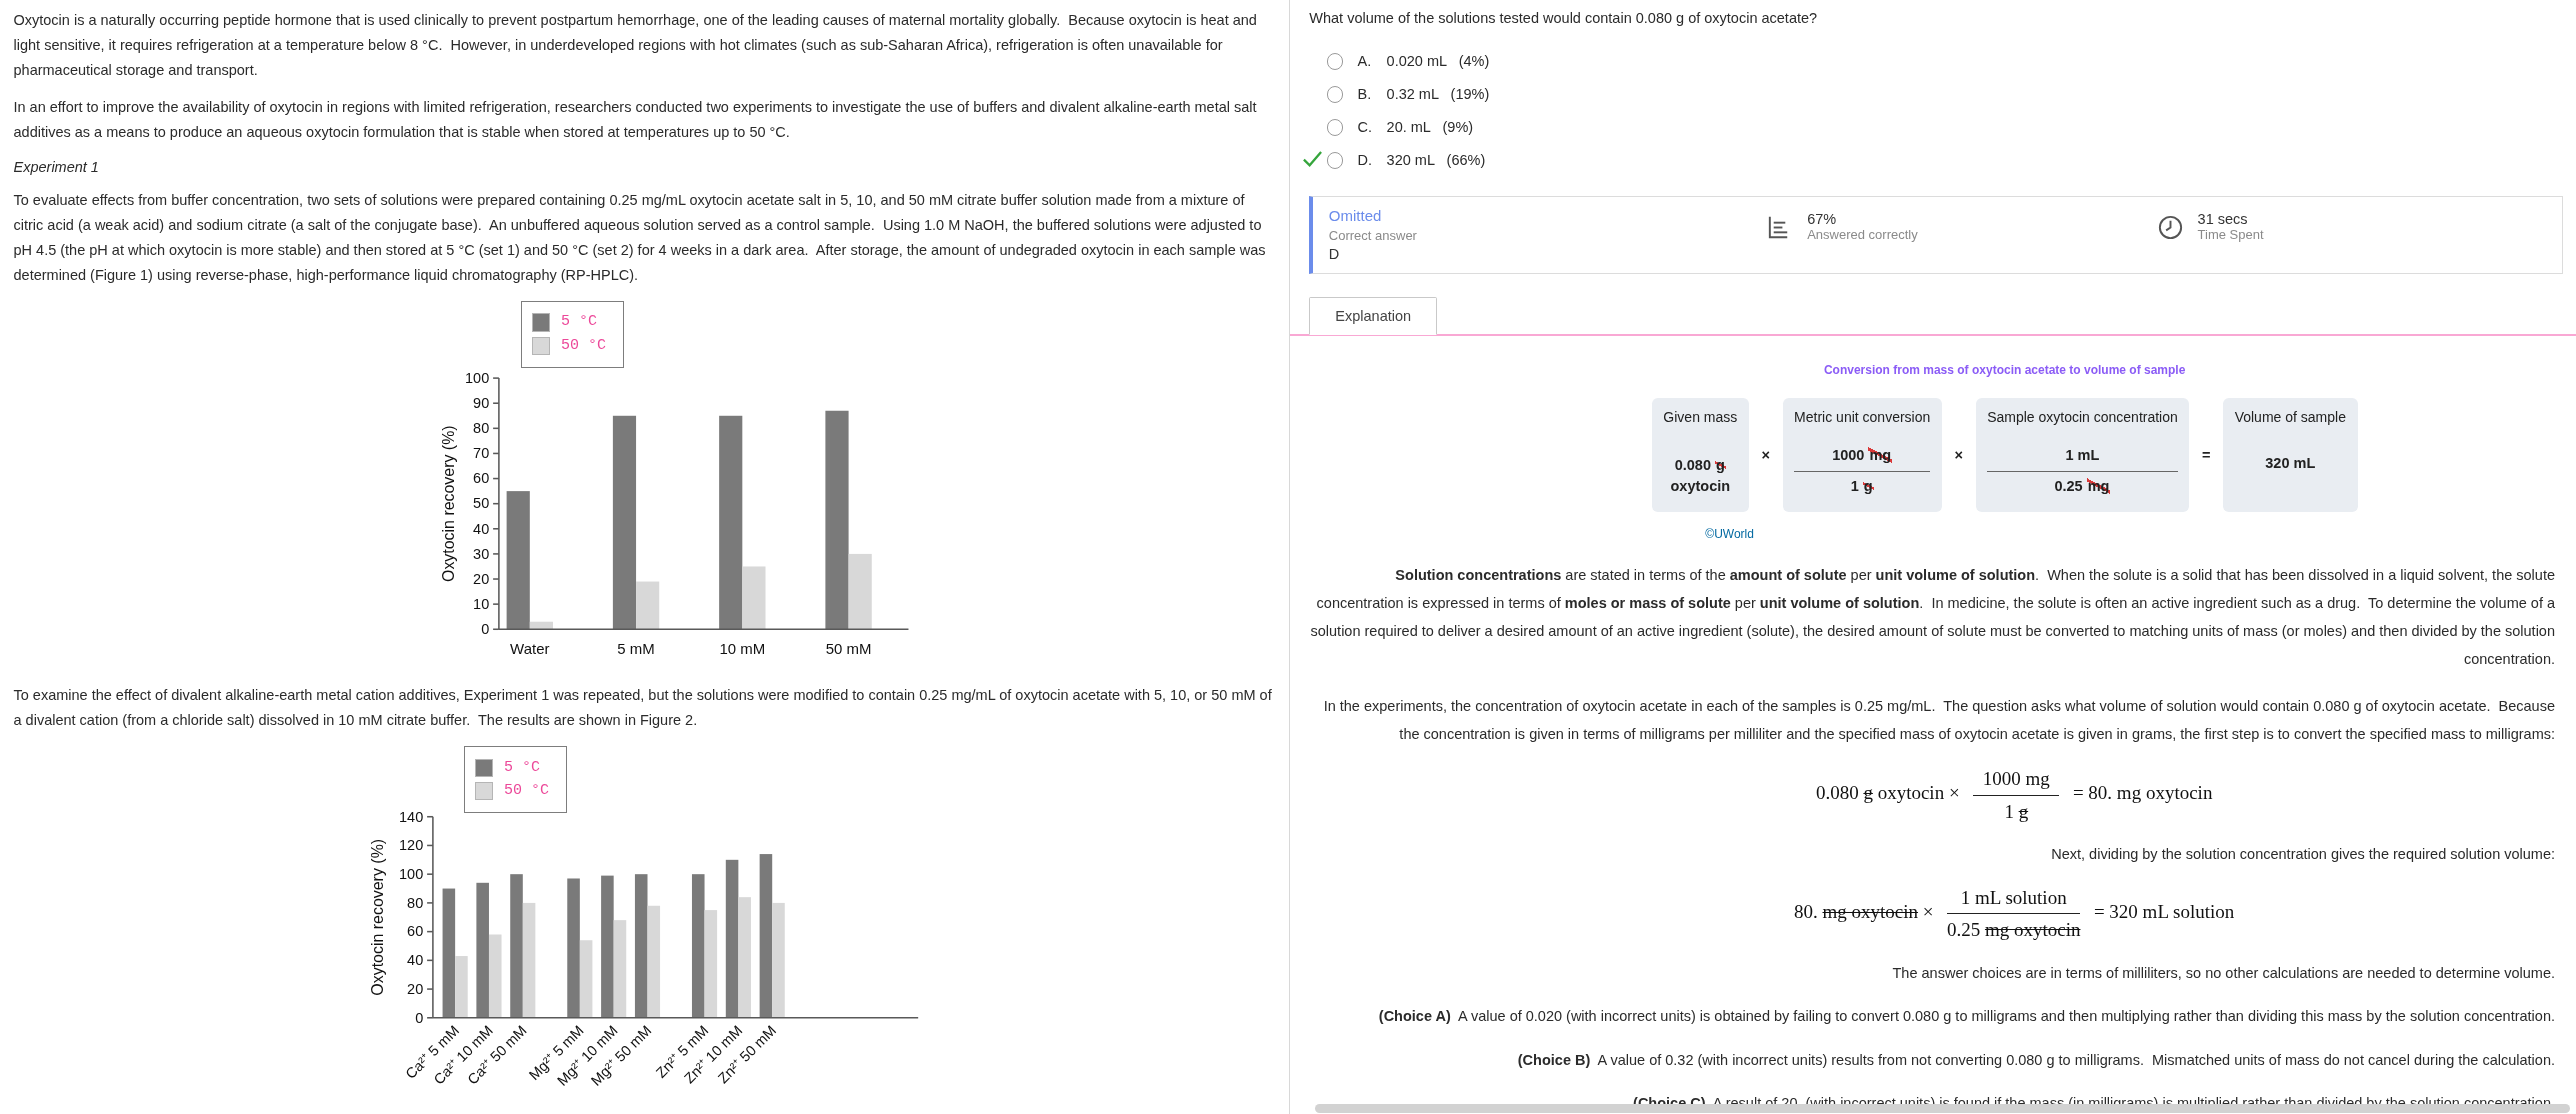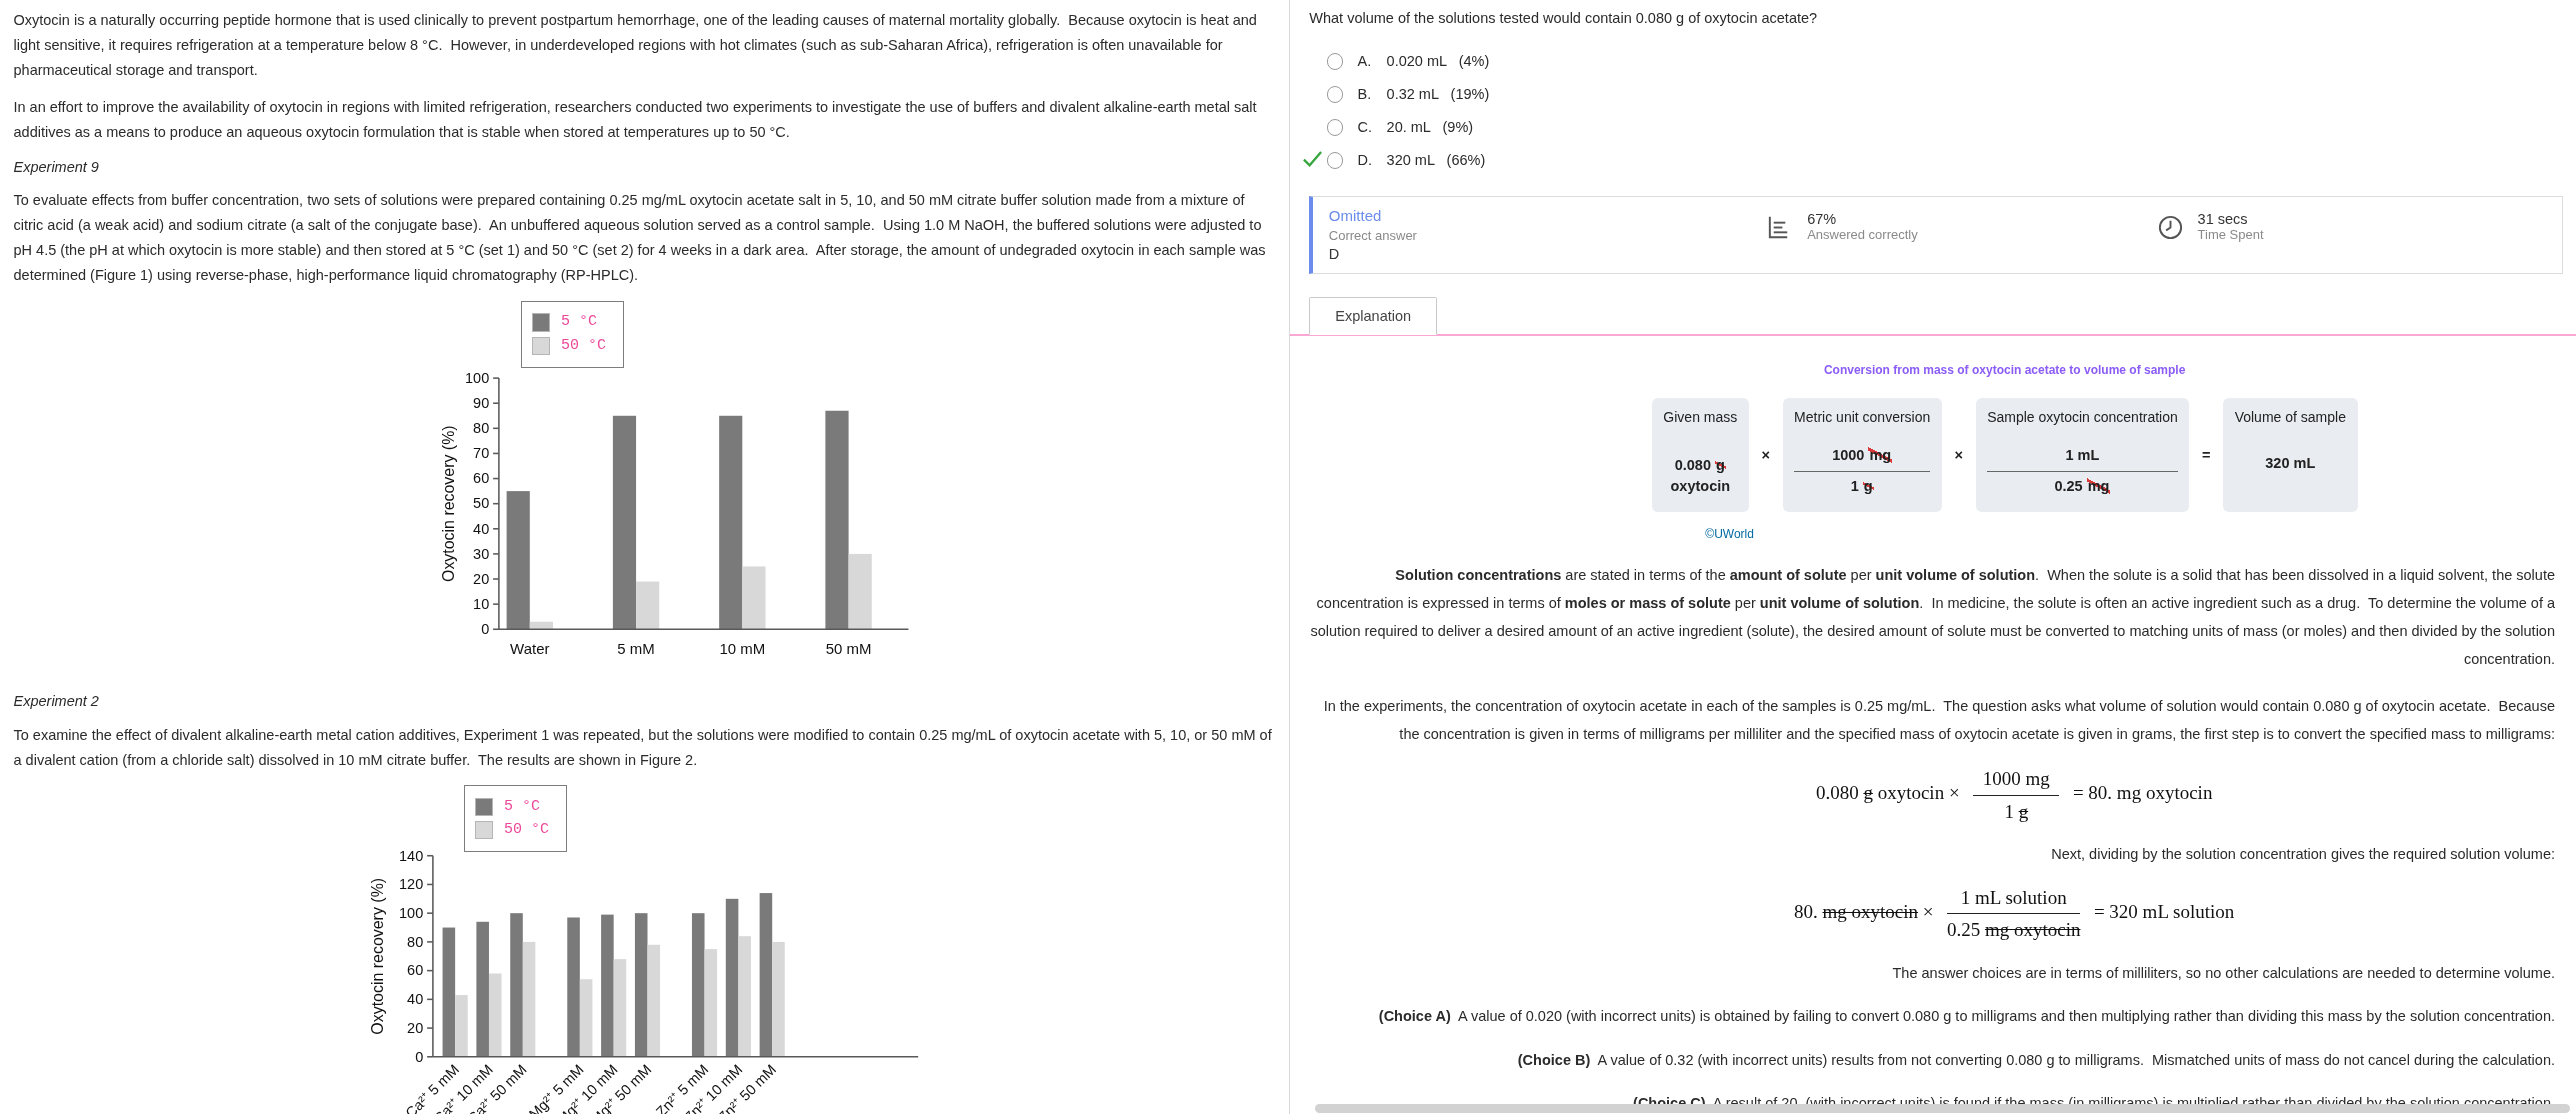--- a/index.html
+++ b/index.html
@@ -79,21 +79,21 @@
     background: #d2d2d2; border-radius: 4.8px; }
 </style>
 </head>
 <body>
 
 <div class="app">
 
   <div class="left-panel">
     <p class="para">Oxytocin is a naturally occurring peptide hormone that is used clinically to prevent postpartum hemorrhage, one of the leading causes of maternal mortality globally.  Because oxytocin is heat and light sensitive, it requires refrigeration at a temperature below 8 °C.  However, in underdeveloped regions with hot climates (such as sub-Saharan Africa), refrigeration is often unavailable for pharmaceutical storage and transport.</p>
     <p class="para">In an effort to improve the availability of oxytocin in regions with limited refrigeration, researchers conducted two experiments to investigate the use of buffers and divalent alkaline-earth metal salt additives as a means to produce an aqueous oxytocin formulation that is stable when stored at temperatures up to 50 °C.</p>
-    <p class="exp-label">Experiment 9</p>
+    <p class="exp-label">Experiment 1</p>
     <p class="para">To evaluate effects from buffer concentration, two sets of solutions were prepared containing 0.25 mg/mL oxytocin acetate salt in 5, 10, and 50 mM citrate buffer solution made from a mixture of citric acid (a weak acid) and sodium citrate (a salt of the conjugate base).  An unbuffered aqueous solution served as a control sample.  Using 1.0 M NaOH, the buffered solutions were adjusted to pH 4.5 (the pH at which oxytocin is more stable) and then stored at 5 °C (set 1) and 50 °C (set 2) for 4 weeks in a dark area.  After storage, the amount of undegraded oxytocin in each sample was determined (Figure 1) using reverse-phase, high-performance liquid chromatography (RP-HPLC).</p>
 
     <figure class="chart-fig fig1">
       <div class="legend"><div class="legend-row">
             <span class="legend-sw" style="background: rgb(122, 122, 122);"></span>
             <span>5 °C</span>
           </div><div class="legend-row">
             <span class="legend-sw" style="background: rgb(216, 216, 216);"></span>
             <span>50 °C</span>
           </div></div>
@@ -131,21 +131,20 @@
             <text x="314" y="294" text-anchor="middle" font-size="15.5" fill="#111" font-family="&quot;Liberation Sans&quot;, sans-serif">10 mM</text>
             <rect x="400" y="41.79999999999998" width="24" height="226.20000000000002" fill="#7a7a7a"></rect>
             <rect x="424" y="190" width="24" height="78" fill="#d8d8d8"></rect>
             <text x="424" y="294" text-anchor="middle" font-size="15.5" fill="#111" font-family="&quot;Liberation Sans&quot;, sans-serif">50 mM</text>
             <line x1="62" y1="8" x2="62" y2="268" stroke="#595959" stroke-width="1.6"></line>
             <line x1="62" y1="268" x2="486" y2="268" stroke="#595959" stroke-width="1.6"></line>
             <text transform="translate(16,138) rotate(-90)" text-anchor="middle" font-size="16.5" fill="#111" font-family="&quot;Liberation Sans&quot;, sans-serif">Oxytocin recovery (%)</text>
           </svg></div>
     </figure>
 
-    <p class="exp-label">Experiment 2</p>
     <p class="para">To examine the effect of divalent alkaline-earth metal cation additives, Experiment 1 was repeated, but the solutions were modified to contain 0.25 mg/mL of oxytocin acetate with 5, 10, or 50 mM of a divalent cation (from a chloride salt) dissolved in 10 mM citrate buffer.  The results are shown in Figure 2.</p>
 
     <figure class="chart-fig fig2">
       <div class="legend"><div class="legend-row">
             <span class="legend-sw" style="background: rgb(122, 122, 122);"></span>
             <span>5 °C</span>
           </div><div class="legend-row">
             <span class="legend-sw" style="background: rgb(216, 216, 216);"></span>
             <span>50 °C</span>
           </div></div>

